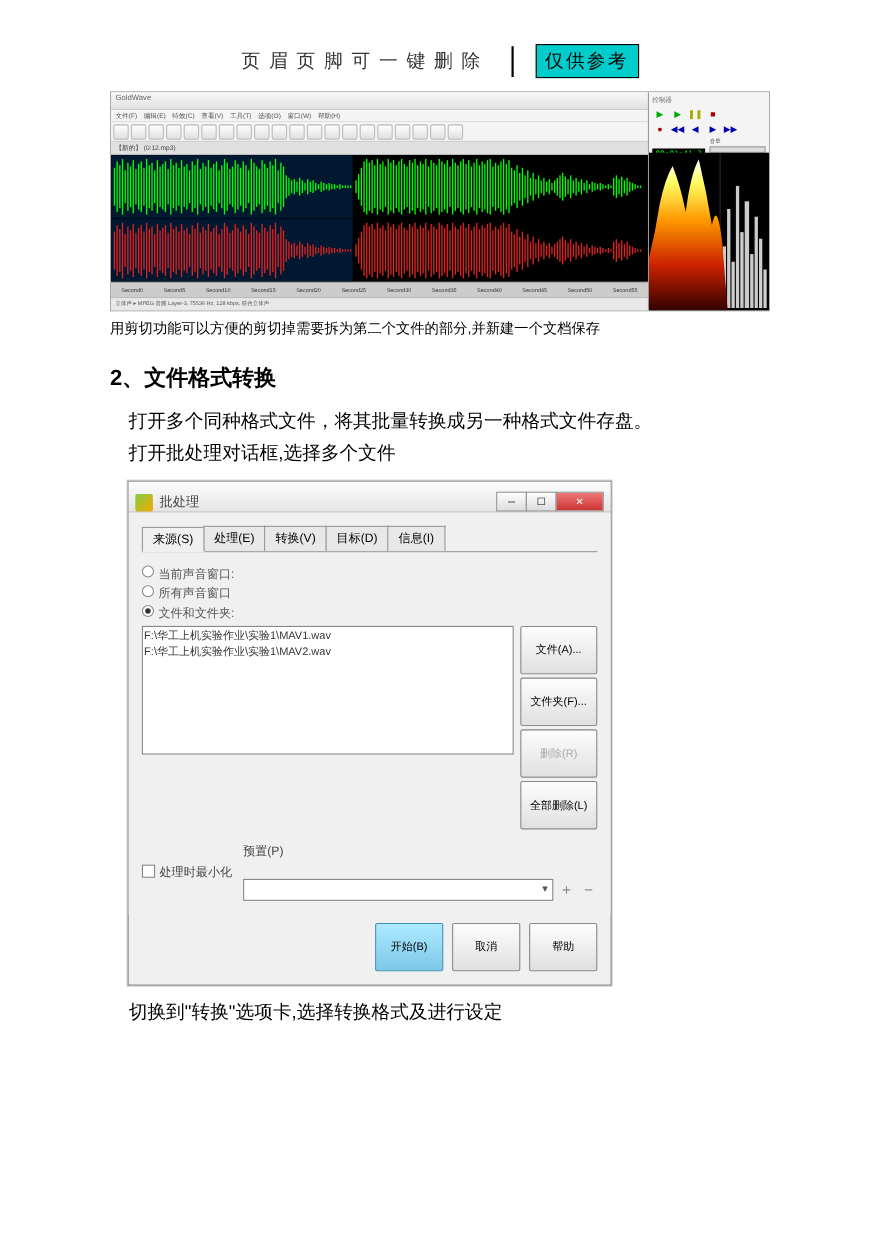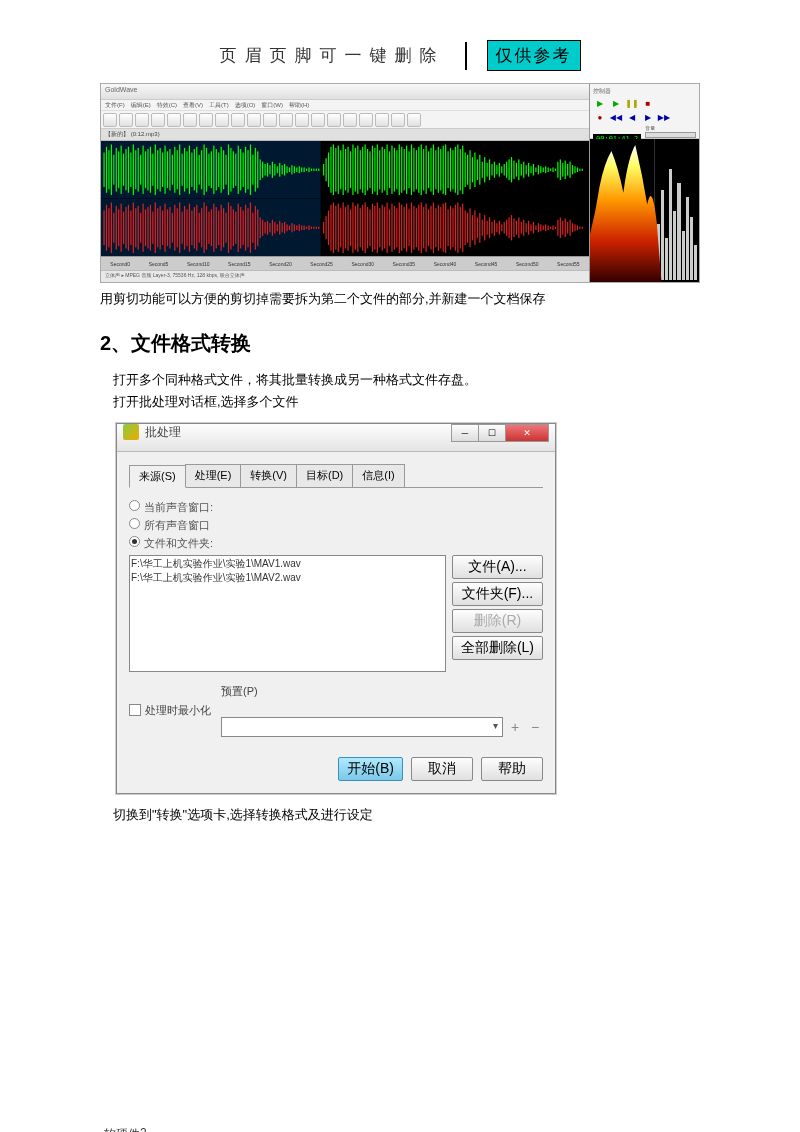--- a/index.html
+++ b/index.html
@@ -27,40 +27,40 @@
 .gw-play{width:14px;height:12px;display:flex;align-items:center;justify-content:center;font-size:8px}
 .gw-time{background:#000;color:#0f0;font-size:7px;padding:1px 3px;font-family:monospace;display:inline-block}
 .gw-slider{height:6px;background:#ddd;border:1px solid #999;margin:1px 0}
 .gw-viz{flex:1;background:#000;display:flex}
 .gw-spectrum{flex:1;position:relative;background:#000}
 .gw-bars{width:45px;background:#000;border-left:1px solid #333;display:flex;align-items:flex-end;gap:1px;padding:2px}
 .gw-bar{flex:1;background:#ccc}
 
 .caption{font-size:13px;color:#000;margin-bottom:12px;line-height:1.6}
 .section-title{font-size:20px;font-weight:bold;margin:20px 0 12px}
-.body-text{font-size:13px;line-height:1.7;text-indent:1em}
+.body-text{font-size:17px;line-height:1.7;text-indent:1em}
 
 .dialog{width:440px;margin:10px 0 10px 1em;background:#f0f0f0;border:1px solid #888;box-shadow:0 0 0 1px #ccc}
-.dlg-titlebar{height:28px;background:linear-gradient(#fdfdfd,#e4e4e4);border-bottom:1px solid #bbb;display:flex;align-items:flex-start;padding:0 6px;font-size:12px}
+.dlg-titlebar{height:28px;background:linear-gradient(#fdfdfd,#e4e4e4);border-bottom:1px solid #bbb;display:flex;align-items:flex-end;padding:0 6px;font-size:12px}
 .dlg-icon{width:16px;height:16px;background:linear-gradient(135deg,#8c4,#ea0);border-radius:2px;margin-right:6px}
 .dlg-title{flex:1;color:#444}
 .win-btns{display:flex}
 .win-btn{width:28px;height:18px;border:1px solid #999;background:linear-gradient(#fdfdfd,#ddd);font-size:9px;display:flex;align-items:center;justify-content:center;margin-left:-1px}
 .win-close{background:linear-gradient(#e77,#c33);color:#fff;width:44px;border-top-right-radius:0}
 .dlg-body{padding:12px;background:#f0f0f0}
 .tabs{display:flex;border-bottom:1px solid #999;margin-bottom:12px}
 .tab{padding:3px 9px;font-size:11px;border:1px solid #999;border-bottom:none;background:#e8e8e8;margin-right:-1px;position:relative}
 .tab.active{background:#f0f0f0;top:1px;border-bottom:1px solid #f0f0f0}
 .radio-row{font-size:11px;color:#555;margin:3px 0;display:flex;gap:4px}
 .radio{width:11px;height:11px;border:1px solid #888;border-radius:50%;background:#fff;display:inline-flex;align-items:center;justify-content:center}
 .radio.checked::after{content:"";width:5px;height:5px;background:#333;border-radius:50%}
 .file-area{display:flex;gap:6px;margin-top:4px}
 .filelist{flex:1;background:#fff;border:1px solid #888;height:117px;padding:1px;font-size:10px;color:#333}
 .file-btns{display:flex;flex-direction:column;gap:3px}
-.dlg-btn{font-size:14px;padding:2px 8px;background:linear-gradient(#fdfdfd,#e0e0e0);border:1px solid #888;border-radius:2px;min-width:62px}
+.dlg-btn{font-size:10px;padding:14px 8px;background:linear-gradient(#fdfdfd,#e0e0e0);border:1px solid #888;border-radius:2px;min-width:62px}
 .dlg-btn.disabled{color:#aaa}
 .lower{margin-top:12px;display:flex;align-items:center;gap:10px}
 .checkbox{width:12px;height:12px;border:1px solid #888;background:#fff;display:inline-block}
 .preset-area{flex:1}
 .preset-label{font-size:11px;color:#444;margin-bottom:18px}
 .preset-row{display:flex;gap:4px;align-items:center}
 .dropdown{flex:1;height:20px;background:#fff;border:1px solid #888;position:relative}
 .dropdown::after{content:"▾";position:absolute;right:4px;top:2px;font-size:10px;color:#555}
 .plusminus{width:16px;height:16px;color:#888;font-size:14px;text-align:center}
 .dlg-footer{display:flex;justify-content:flex-end;gap:8px;padding:8px 12px 12px}

